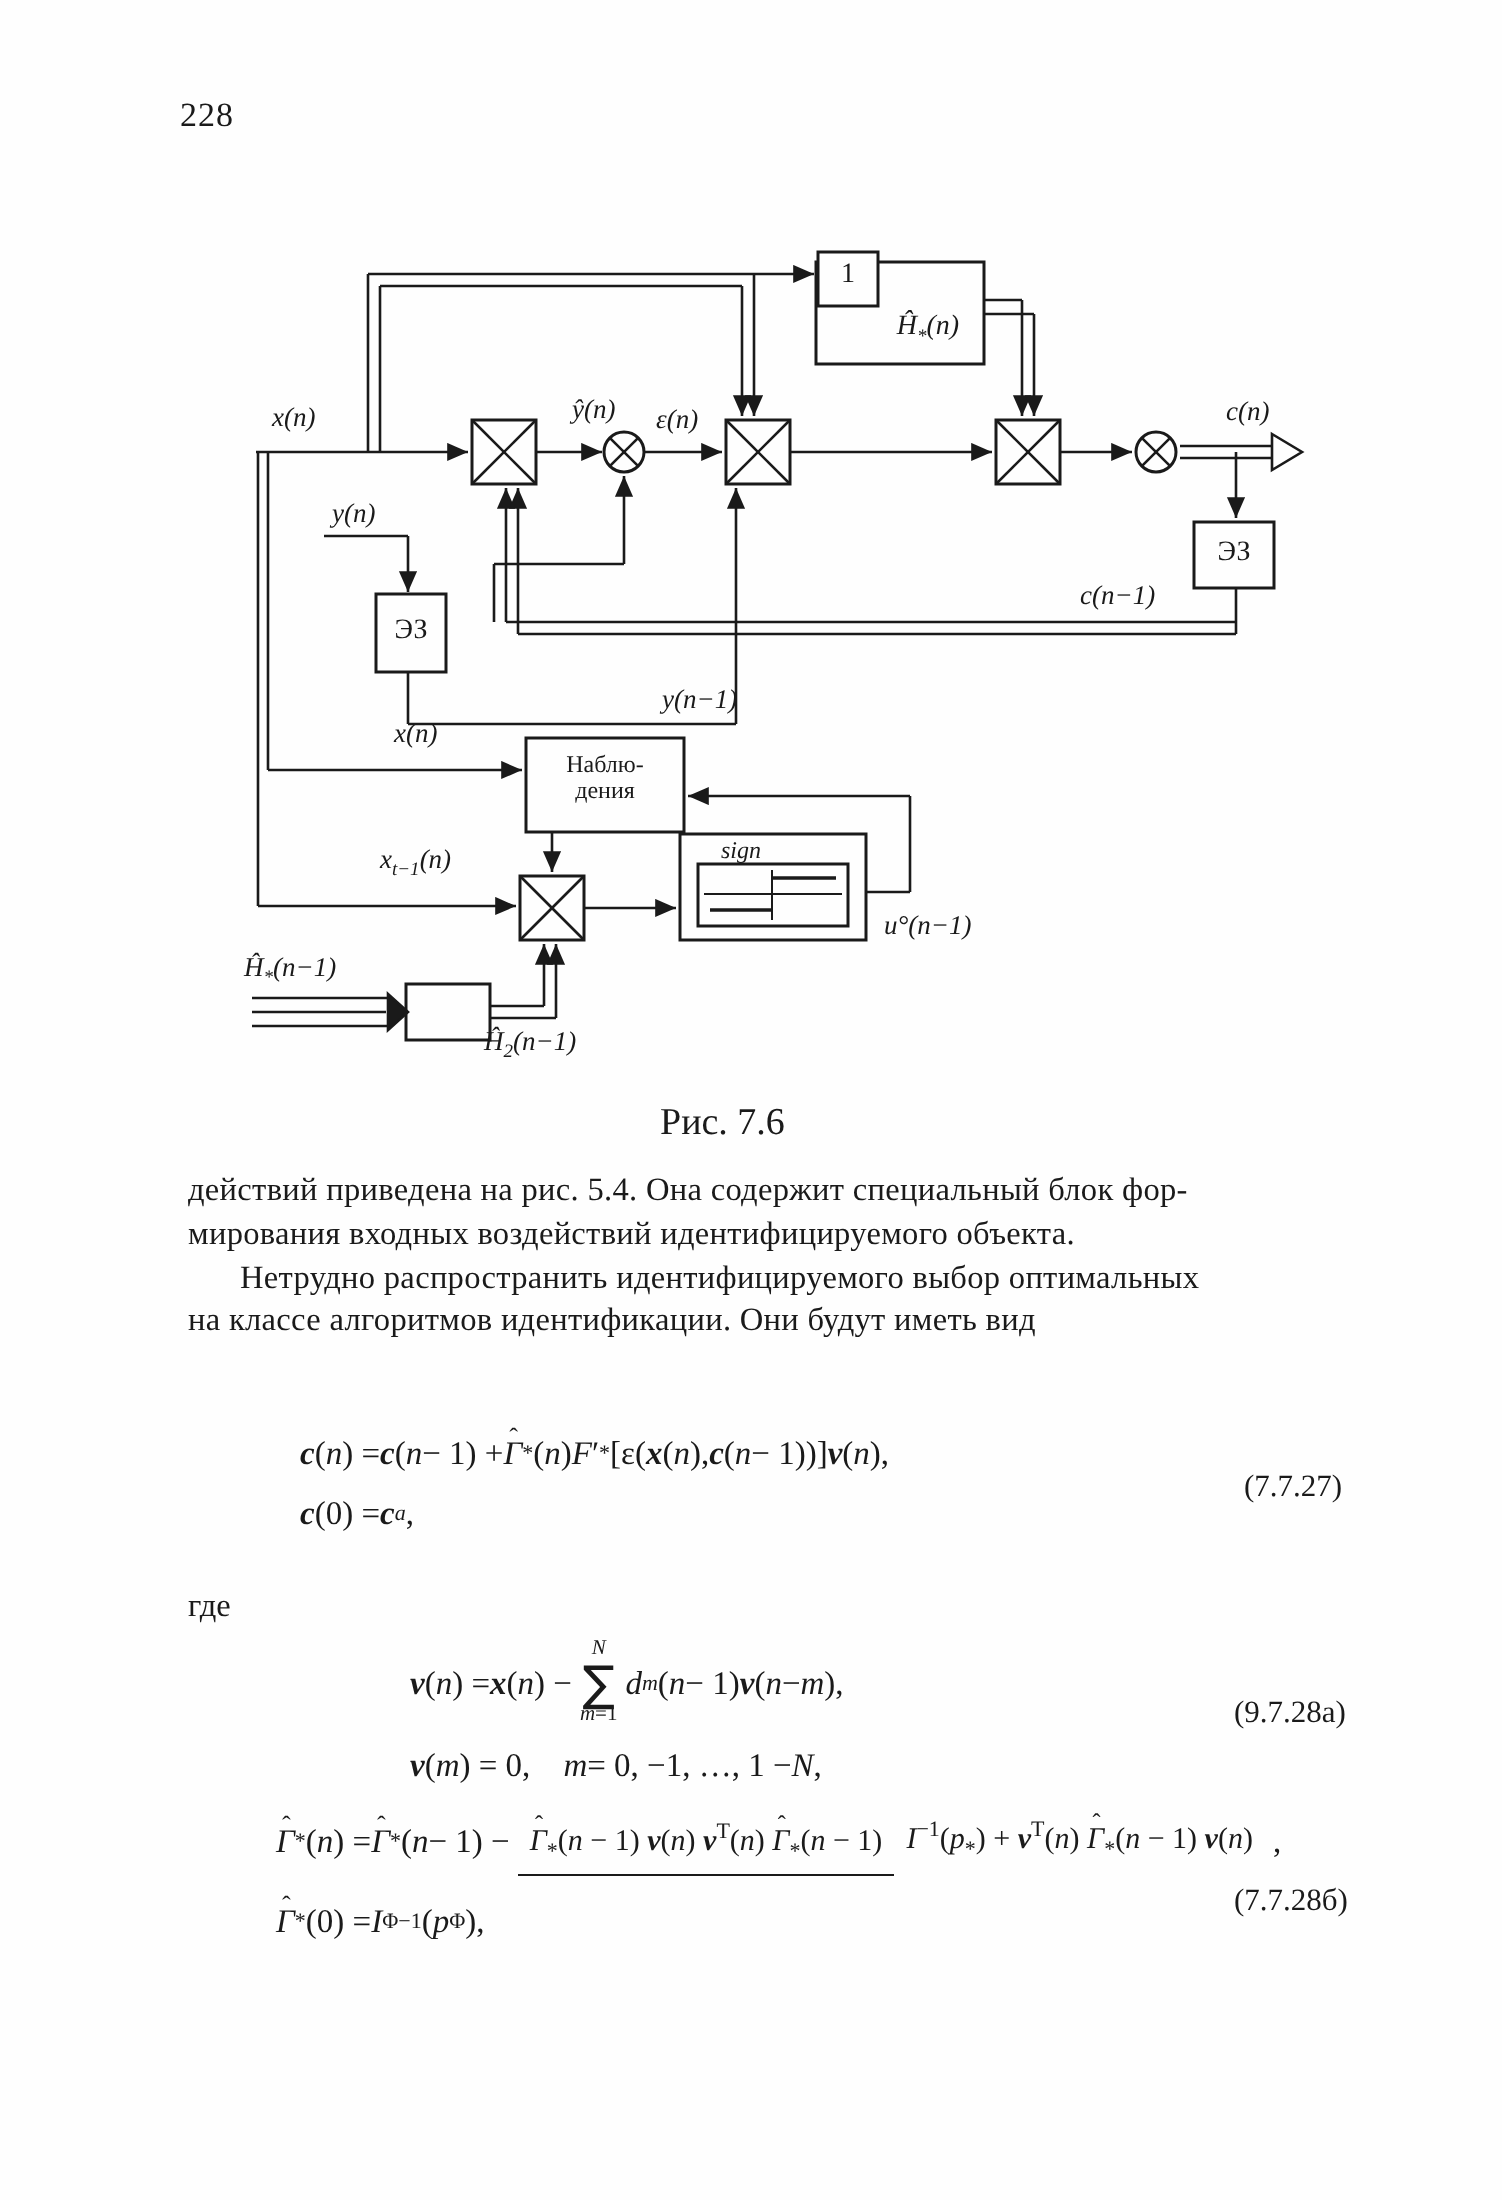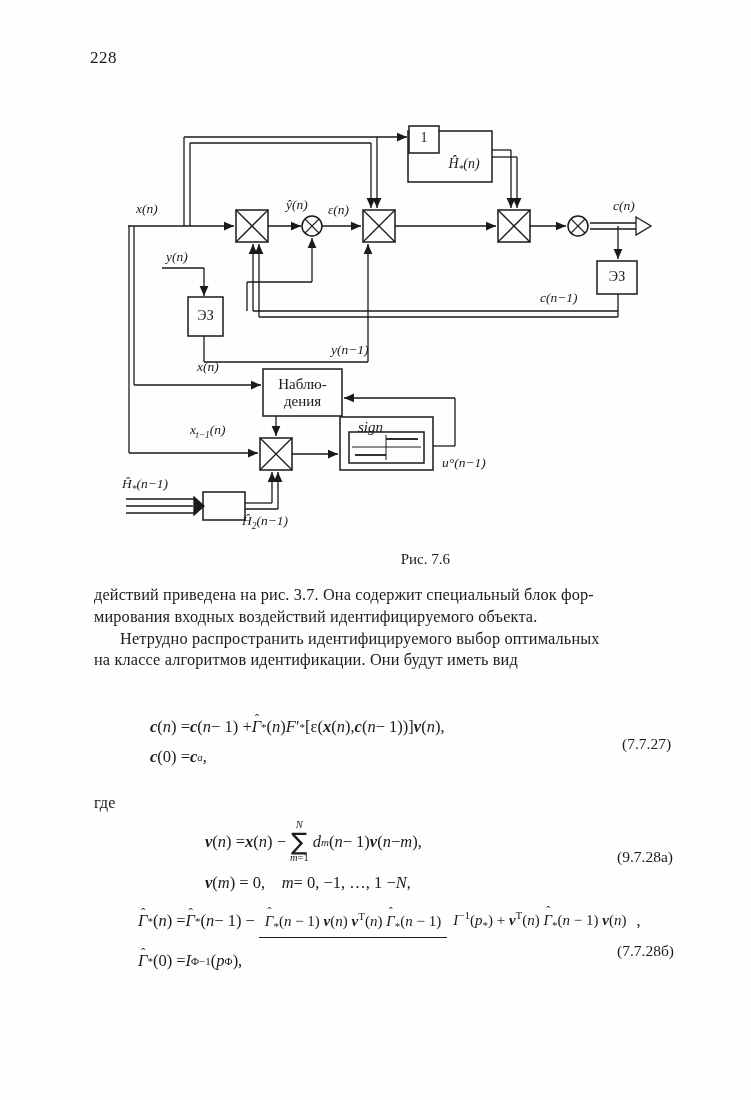--- a/index.html
+++ b/index.html
@@ -6,23 +6,23 @@
   .page{
     position:relative;width:751px;height:1100px;background:#fefefe;
     font-family:"Liberation Serif",serif;color:#1a1a1a;overflow:hidden;
     margin:0 auto;
   }
   .page-number{position:absolute;left:90px;top:48px;font-size:17px;letter-spacing:.5px;}
   svg.diagram{position:absolute;left:0;top:0;}
   .lbl{position:absolute;font-style:italic;font-size:13.5px;white-space:nowrap;line-height:1;}
   .lbl sub,.blk sub{font-size:9.5px;}
   .blk{position:absolute;font-size:14px;text-align:center;line-height:1.1;}
-  .blk.small{font-size:15px;}
+  .blk.small{font-size:12px;}
   .blk.it{font-style:italic;}
-  .caption{position:absolute;left:330px;top:551px;width:120px;text-align:right;font-size:15px;}
+  .caption{position:absolute;left:330px;top:551px;width:120px;text-align:left;font-size:19px;}
   .bodytext{position:absolute;left:94px;top:584px;width:575px;font-size:16.3px;line-height:21.8px;}
   .tline{white-space:nowrap;letter-spacing:.15px;}
   .tline.indent{text-indent:26px;}
   .where{position:absolute;left:94px;top:793px;font-size:16.3px;}
   .eq{position:absolute;font-size:16.5px;}
   .eqline{display:flex;align-items:center;white-space:nowrap;line-height:30px;}
   .eqnum{position:absolute;font-size:15.5px;}
   .bi{font-weight:bold;font-style:italic;}
   .eq i{font-style:italic;}
   .eq sub{font-size:11px;}
@@ -170,21 +170,21 @@
   <span class="lbl" style="left:331px;top:343px">y(n−1)</span>
   <span class="lbl" style="left:197px;top:360px">x(n)</span>
   <span class="lbl" style="left:190px;top:423px">x<sub>t−1</sub>(n)</span>
   <span class="lbl" style="left:442px;top:456px">u°(n−1)</span>
   <span class="lbl" style="left:122px;top:477px">Ĥ<sub>*</sub>(n−1)</span>
   <span class="lbl" style="left:242px;top:514px">Ĥ<sub>2</sub>(n−1)</span>
 
   <div class="caption">Рис. 7.6</div>
 
   <div class="bodytext">
-    <div class="tline">действий приведена на рис. 3.7. Она содержит специальный блок фор-</div>
+    <div class="tline">действий приведена на рис. 5.4. Она содержит специальный блок фор-</div>
     <div class="tline">мирования входных воздействий идентифицируемого объекта.</div>
     <div class="tline indent">Нетрудно распространить идентифицируемого выбор оптимальных</div>
     <div class="tline">на классе алгоритмов идентификации. Они будут иметь вид</div>
   </div>
 
   <div class="eq" style="left:150px;top:712px">
     <div class="eqline"><span class="bi">c</span>(<i>n</i>) = <span class="bi">c</span>(<i>n</i> − 1) + <span class="hat"><i>Γ</i></span><sub>*</sub>(<i>n</i>) <i>F</i>′<sub>*</sub>[ε(<span class="bi">x</span>(<i>n</i>), <span class="bi">c</span>(<i>n</i> − 1))] <span class="bi">v</span>(<i>n</i>),</div>
     <div class="eqline"><span class="bi">c</span>(0) = <span class="bi">c</span><sup><i>a</i></sup>,</div>
   </div>
   <div class="eqnum" style="left:622px;top:735px">(7.7.27)</div>

